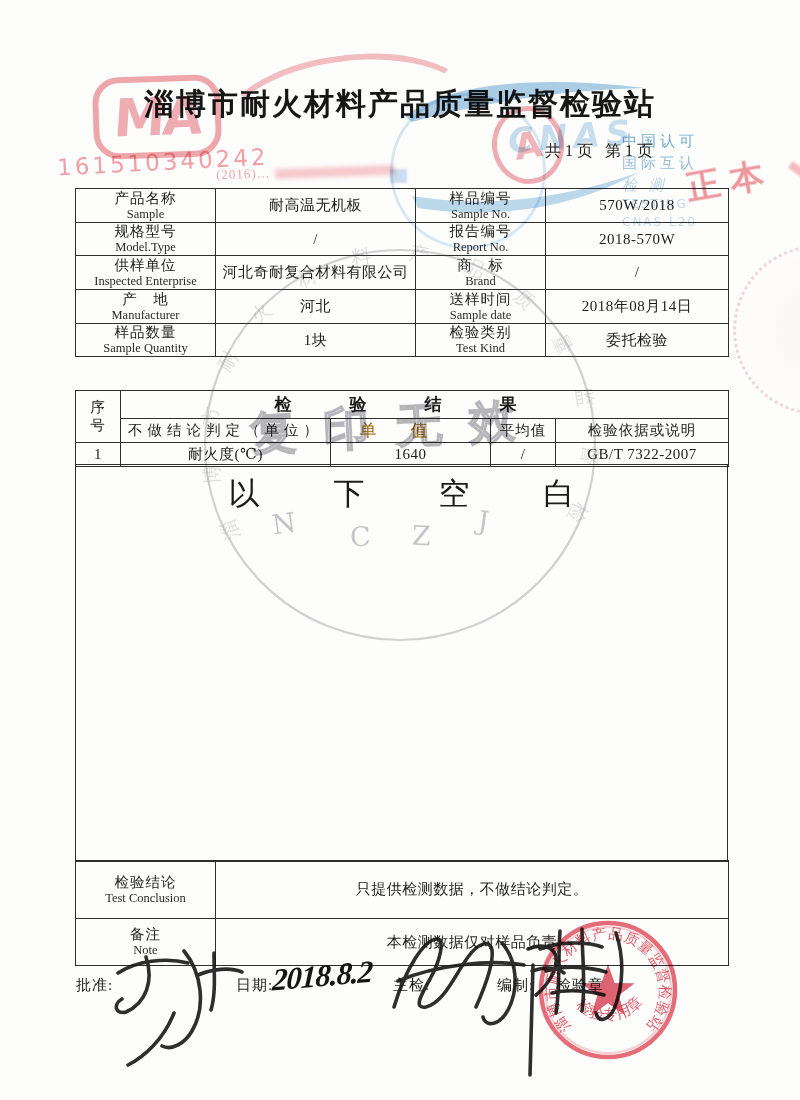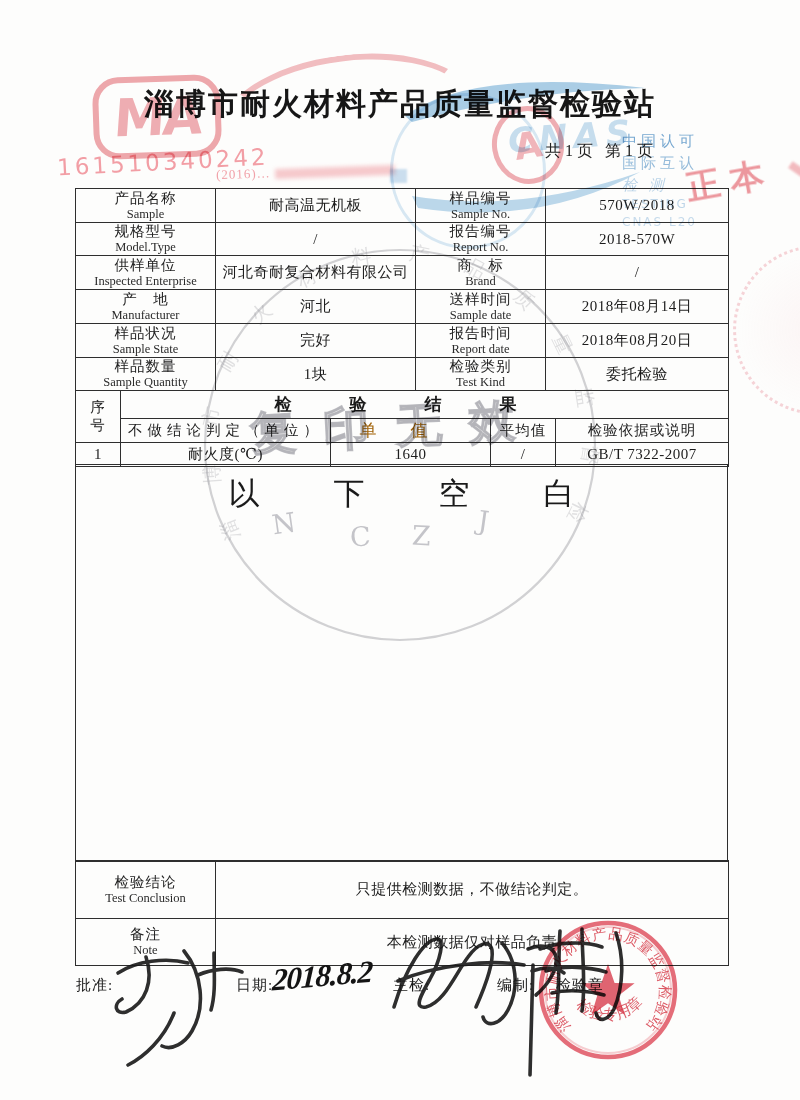--- a/index.html
+++ b/index.html
@@ -126,32 +126,20 @@
             <div class="lbl-cn">产　地</div>
             <div class="lbl-en">Manufacturer</div>
           </td>
       <td class="val">河北</td>
       <td>
             <div class="lbl-cn">送样时间</div>
             <div class="lbl-en">Sample date</div>
           </td>
       <td class="val">2018年08月14日</td>
     </tr>
-    <tr style="height:34px;">
-      <td>
-            <div class="lbl-cn">样品状况</div>
-            <div class="lbl-en">Sample State</div>
-          </td>
-      <td class="val">完好</td>
-      <td>
-            <div class="lbl-cn">报告时间</div>
-            <div class="lbl-en">Report date</div>
-          </td>
-      <td class="val">2018年08月20日</td>
-    </tr>
     <tr style="height:33px;">
       <td>
             <div class="lbl-cn">样品数量</div>
             <div class="lbl-en">Sample Quantity</div>
           </td>
       <td class="val">1块</td>
       <td>
             <div class="lbl-cn">检验类别</div>
             <div class="lbl-en">Test Kind</div>
           </td>

